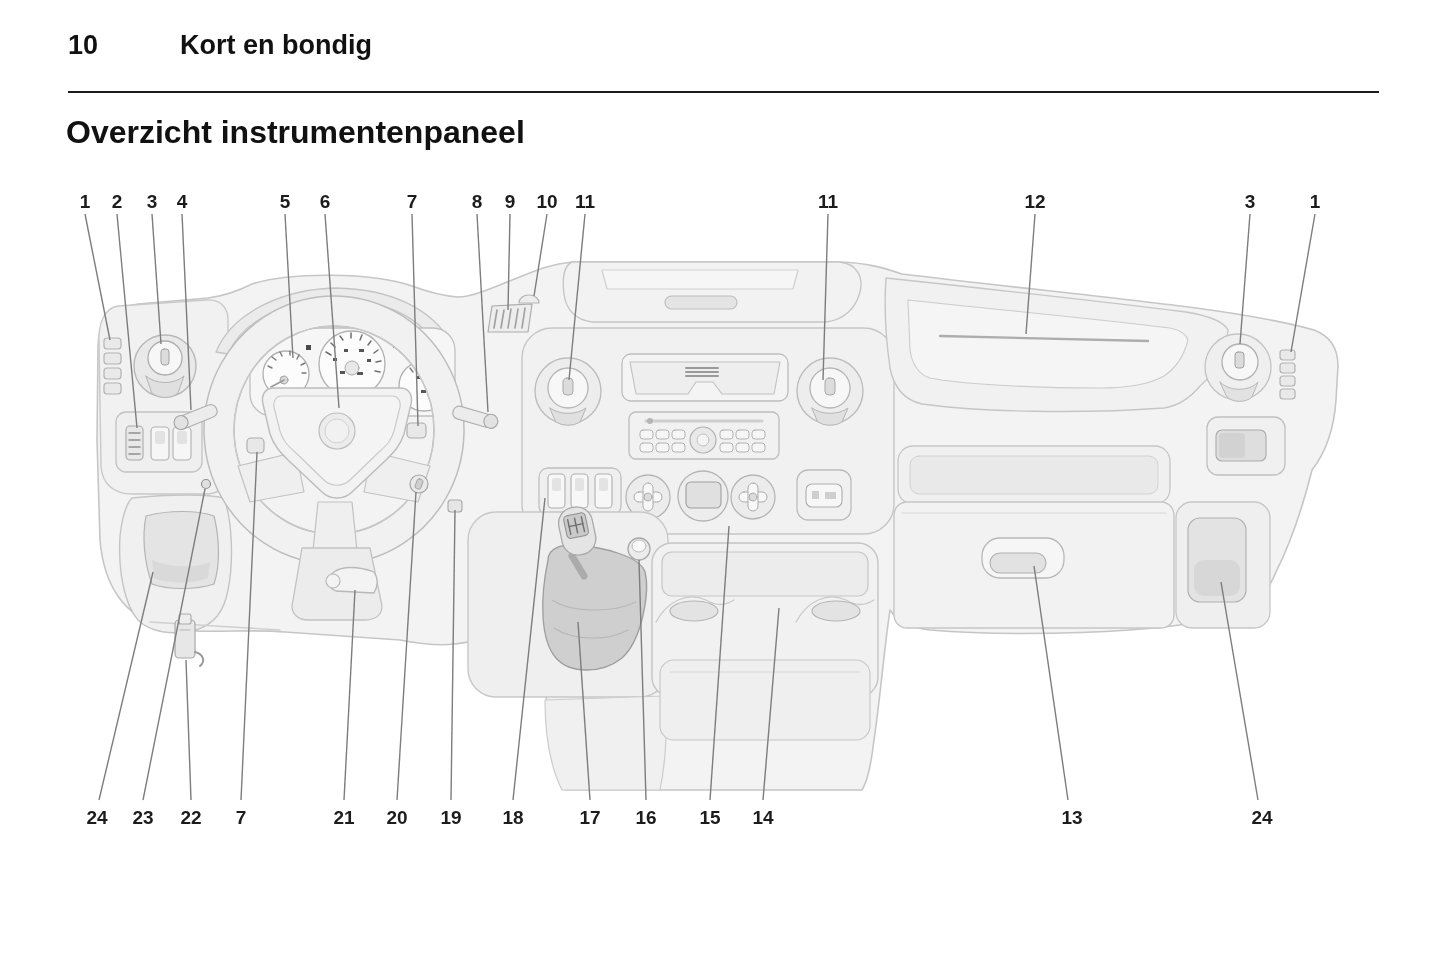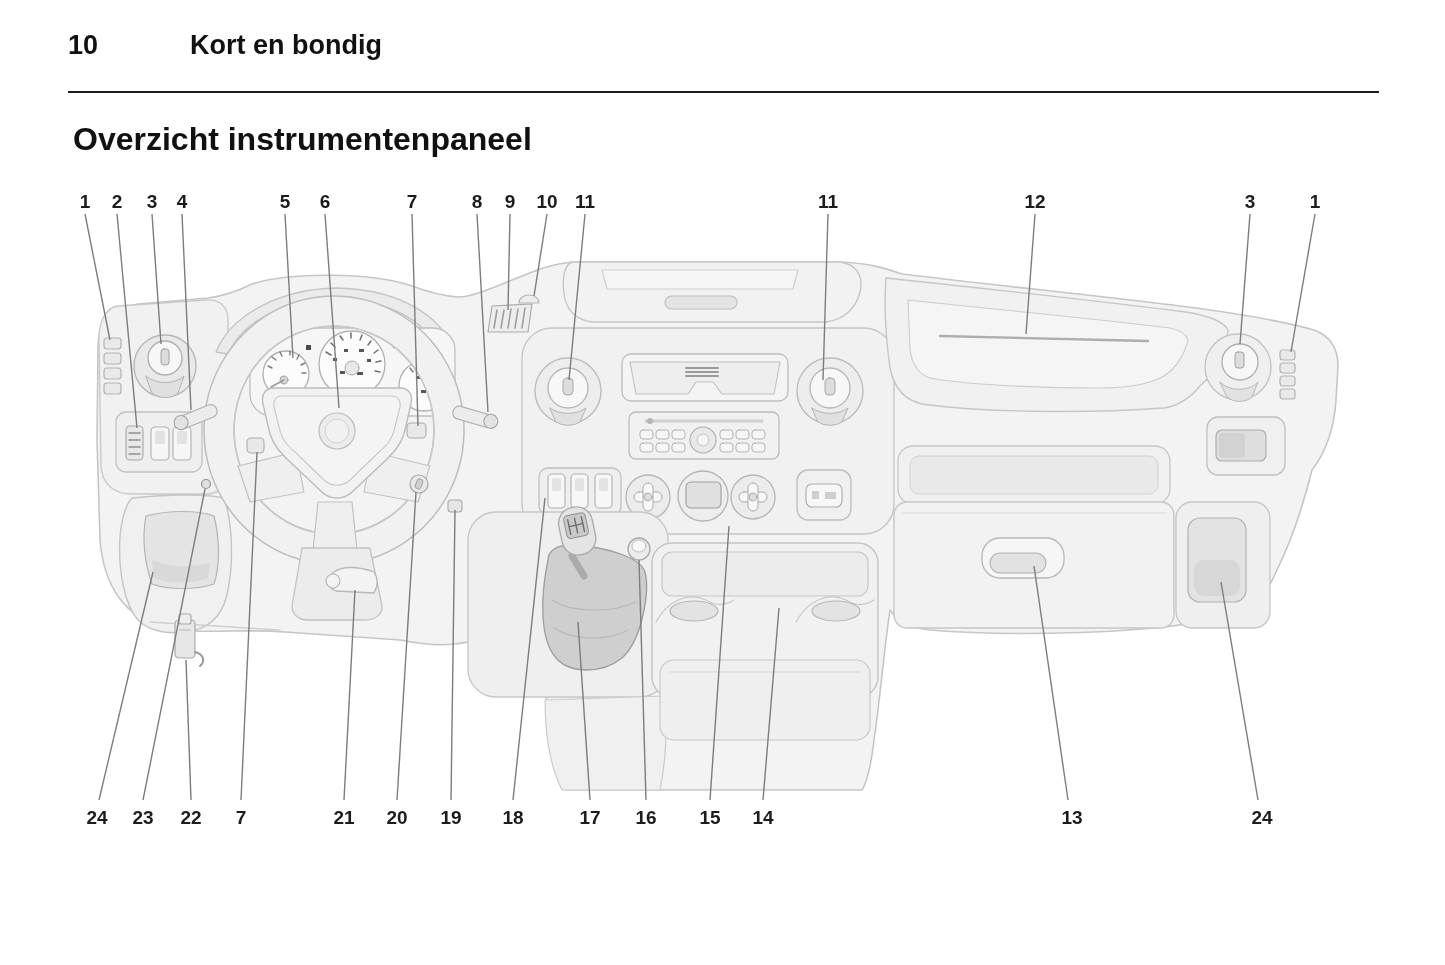--- a/index.html
+++ b/index.html
@@ -1,23 +1,23 @@
 <!DOCTYPE html>
 <html><head>
 <meta charset="utf-8">
 <style>
   html,body{margin:0;padding:0;}
   body{
     width:1445px;height:965px;position:relative;background:#ffffff;
     font-family:"Liberation Sans", sans-serif;color:#111;overflow:hidden;
   }
   .hdr-num{position:absolute;top:30px;left:68px;font-size:27px;font-weight:bold;}
-  .hdr-chapter{position:absolute;top:30px;left:190px;font-size:27px;font-weight:bold;}
+  .hdr-chapter{position:absolute;top:30px;left:180px;font-size:27px;font-weight:bold;}
   .hdr-rule{position:absolute;top:91px;left:68px;width:1311px;height:2px;background:#1c1c1c;}
-  .section-title{position:absolute;top:114px;left:66px;font-size:32px;font-weight:bold;margin:7px;}
+  .section-title{position:absolute;top:114px;left:66px;font-size:32px;font-weight:bold;margin:0;}
   svg.diagram{position:absolute;top:0;left:0;}
   svg text{font-family:"Liberation Sans",sans-serif;}
 </style>
 </head>
 <body>
 
 <svg class="diagram" width="1445" height="965" viewBox="0 0 1445 965">
 
   <g stroke-linejoin="round" stroke-linecap="round">
 

